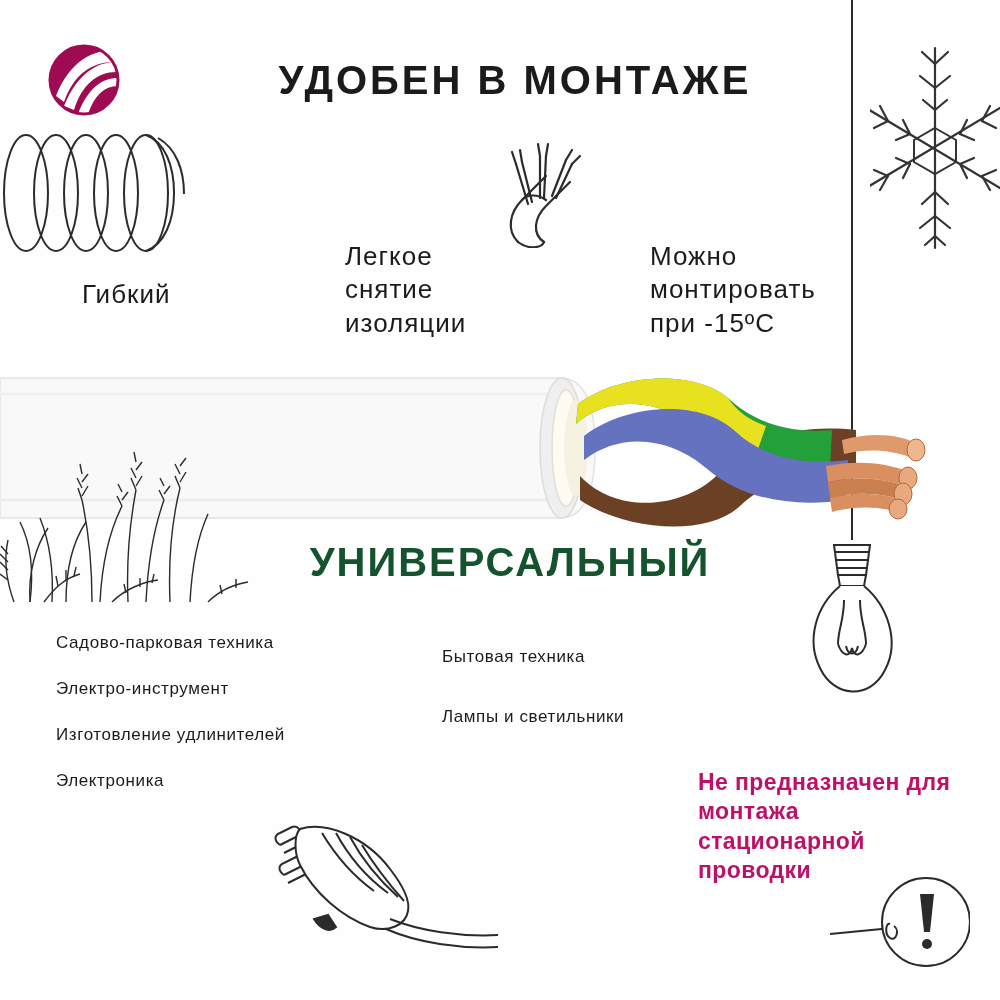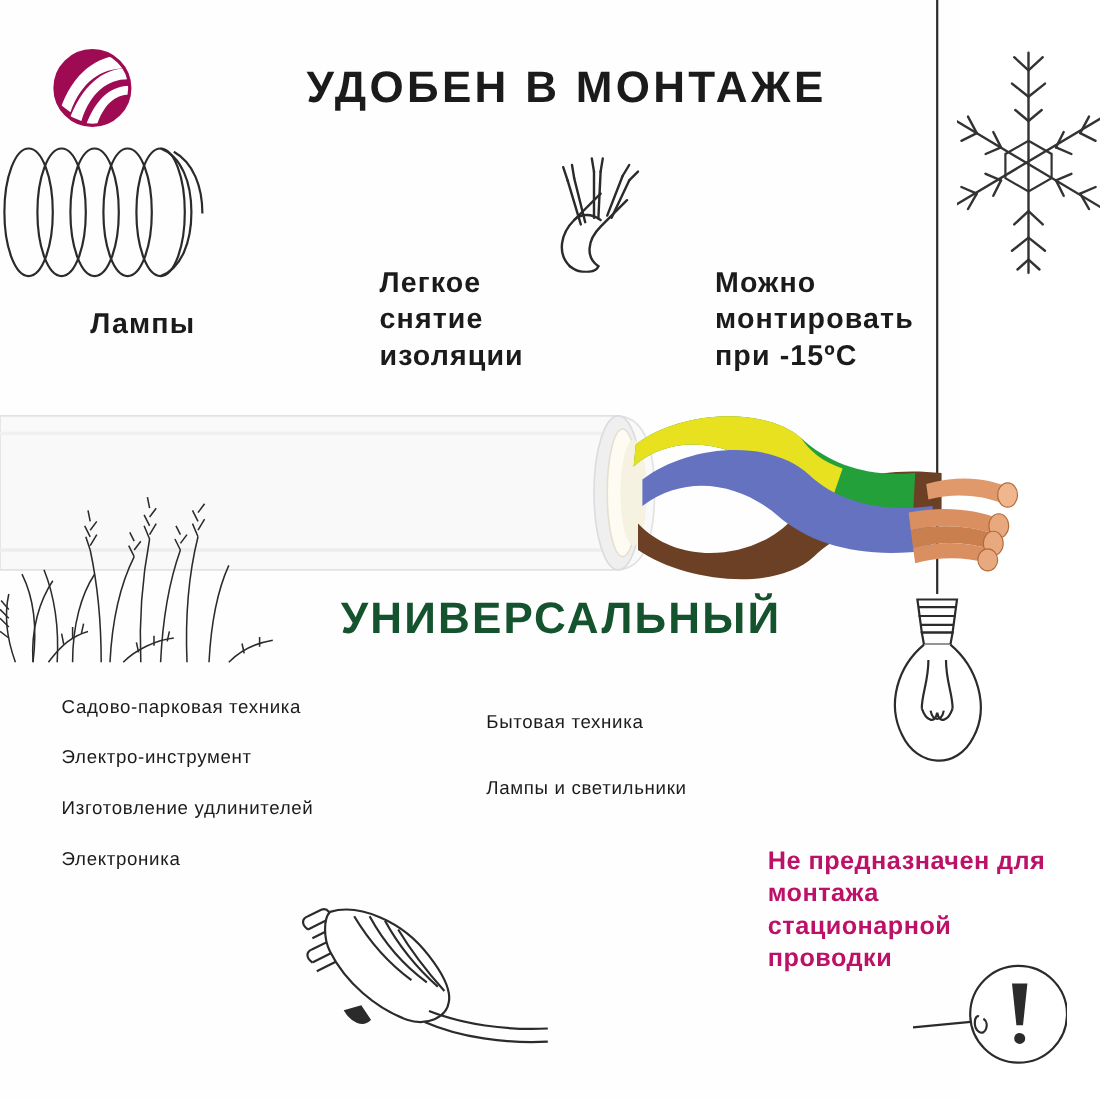--- a/index.html
+++ b/index.html
@@ -35,21 +35,21 @@
     width: 560px;
     font-size: 40px; font-weight: bold;
     letter-spacing: 2px;
     color: #14532d;
     text-align: center;
   }
 
   
   .feat {
     position: absolute;
-    font-size: 26px; font-weight: bold;
+    font-size: 26px; font-weight: normal;
     color: #1b1b1b;
     line-height: 1.28;
     letter-spacing: 1px;
   }
   .feat-flex { left: 82px; top: 278px; }
   .feat-strip { left: 345px; top: 240px; }
   .feat-cold  { left: 650px; top: 240px; }
 
   
   .coil { position: absolute; left: 0px; top: 128px; width: 200px; height: 130px; }
@@ -192,21 +192,21 @@
           <path d="M34 24 L32 12"></path>
         <path d="M52 18 L50 6"></path>
           <path d="M58 18 L60 6"></path>
         <path d="M78 22 L84 12"></path>
           <path d="M84 26 L92 18"></path>
       </g>
     </svg>
   </div>
 
   <div class="feat feat-flex">
-    <span>Лампы</span>
+    <span>Гибкий</span>
   </div>
   <div class="feat feat-strip">
     Легкое<br>снятие<br>изоляции
   </div>
   <div class="feat feat-cold">
     Можно<br>монтировать<br>при -15ºC
   </div>
 
   <div class="bulb">
     <svg viewBox="0 0 130 720" width="130" height="720">

